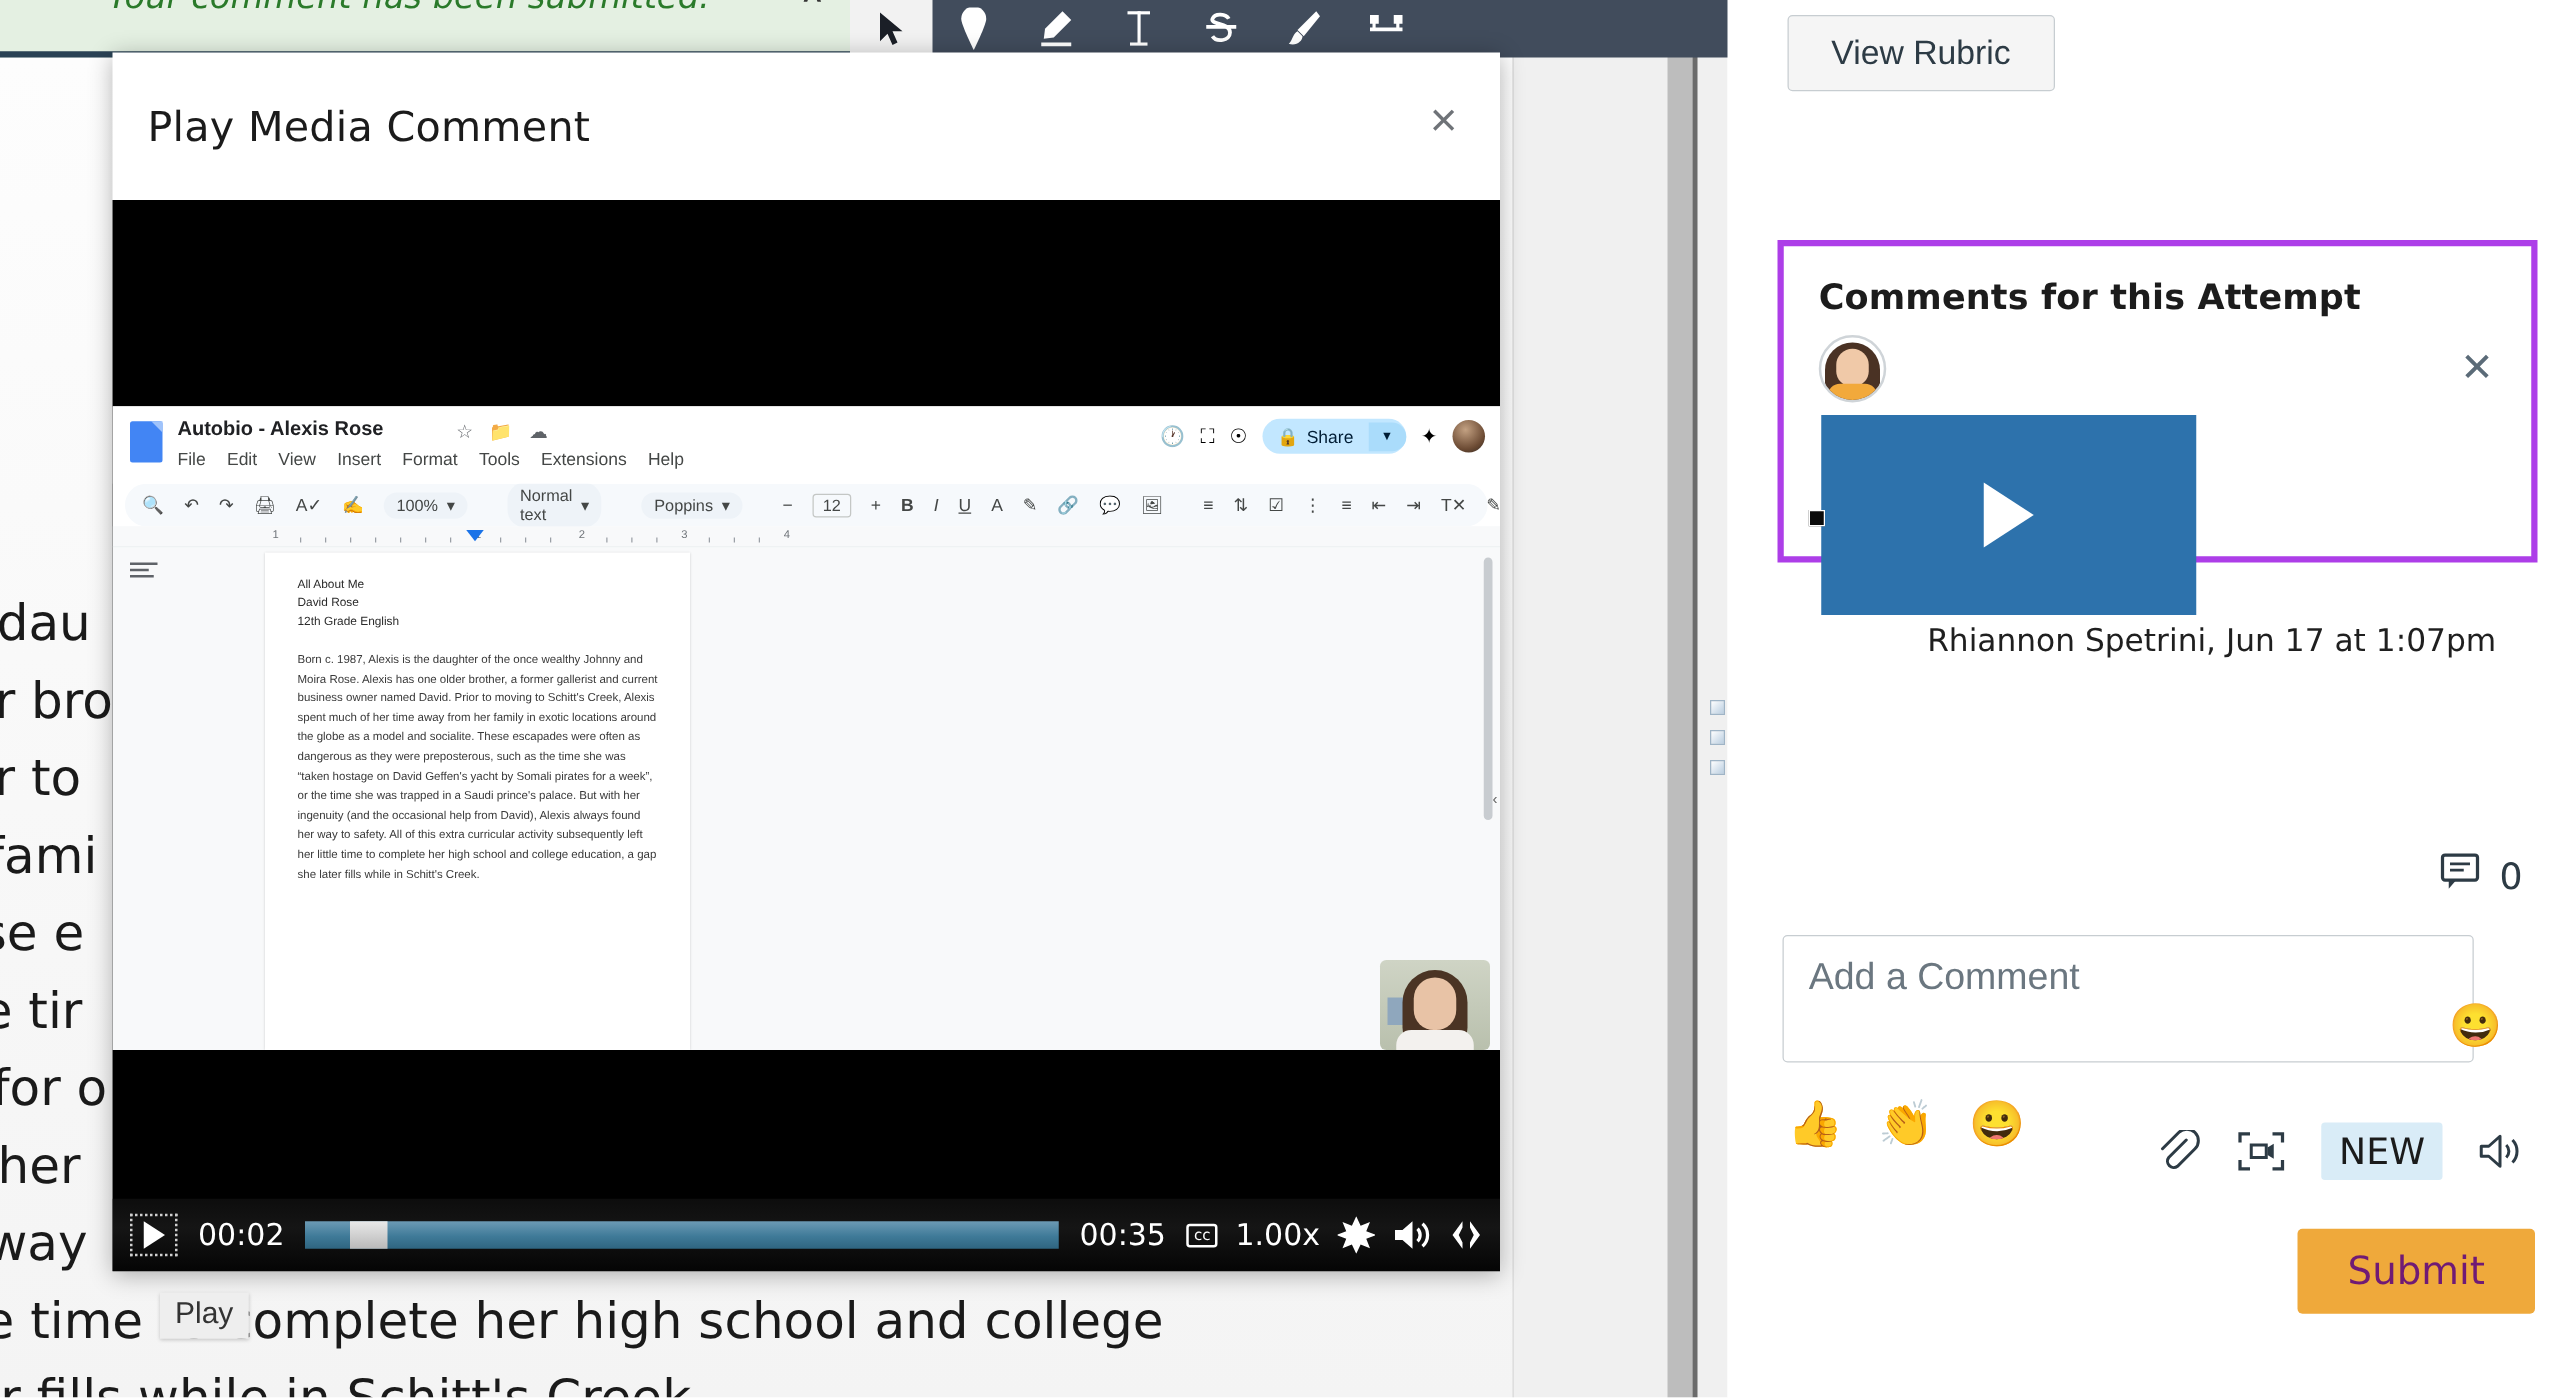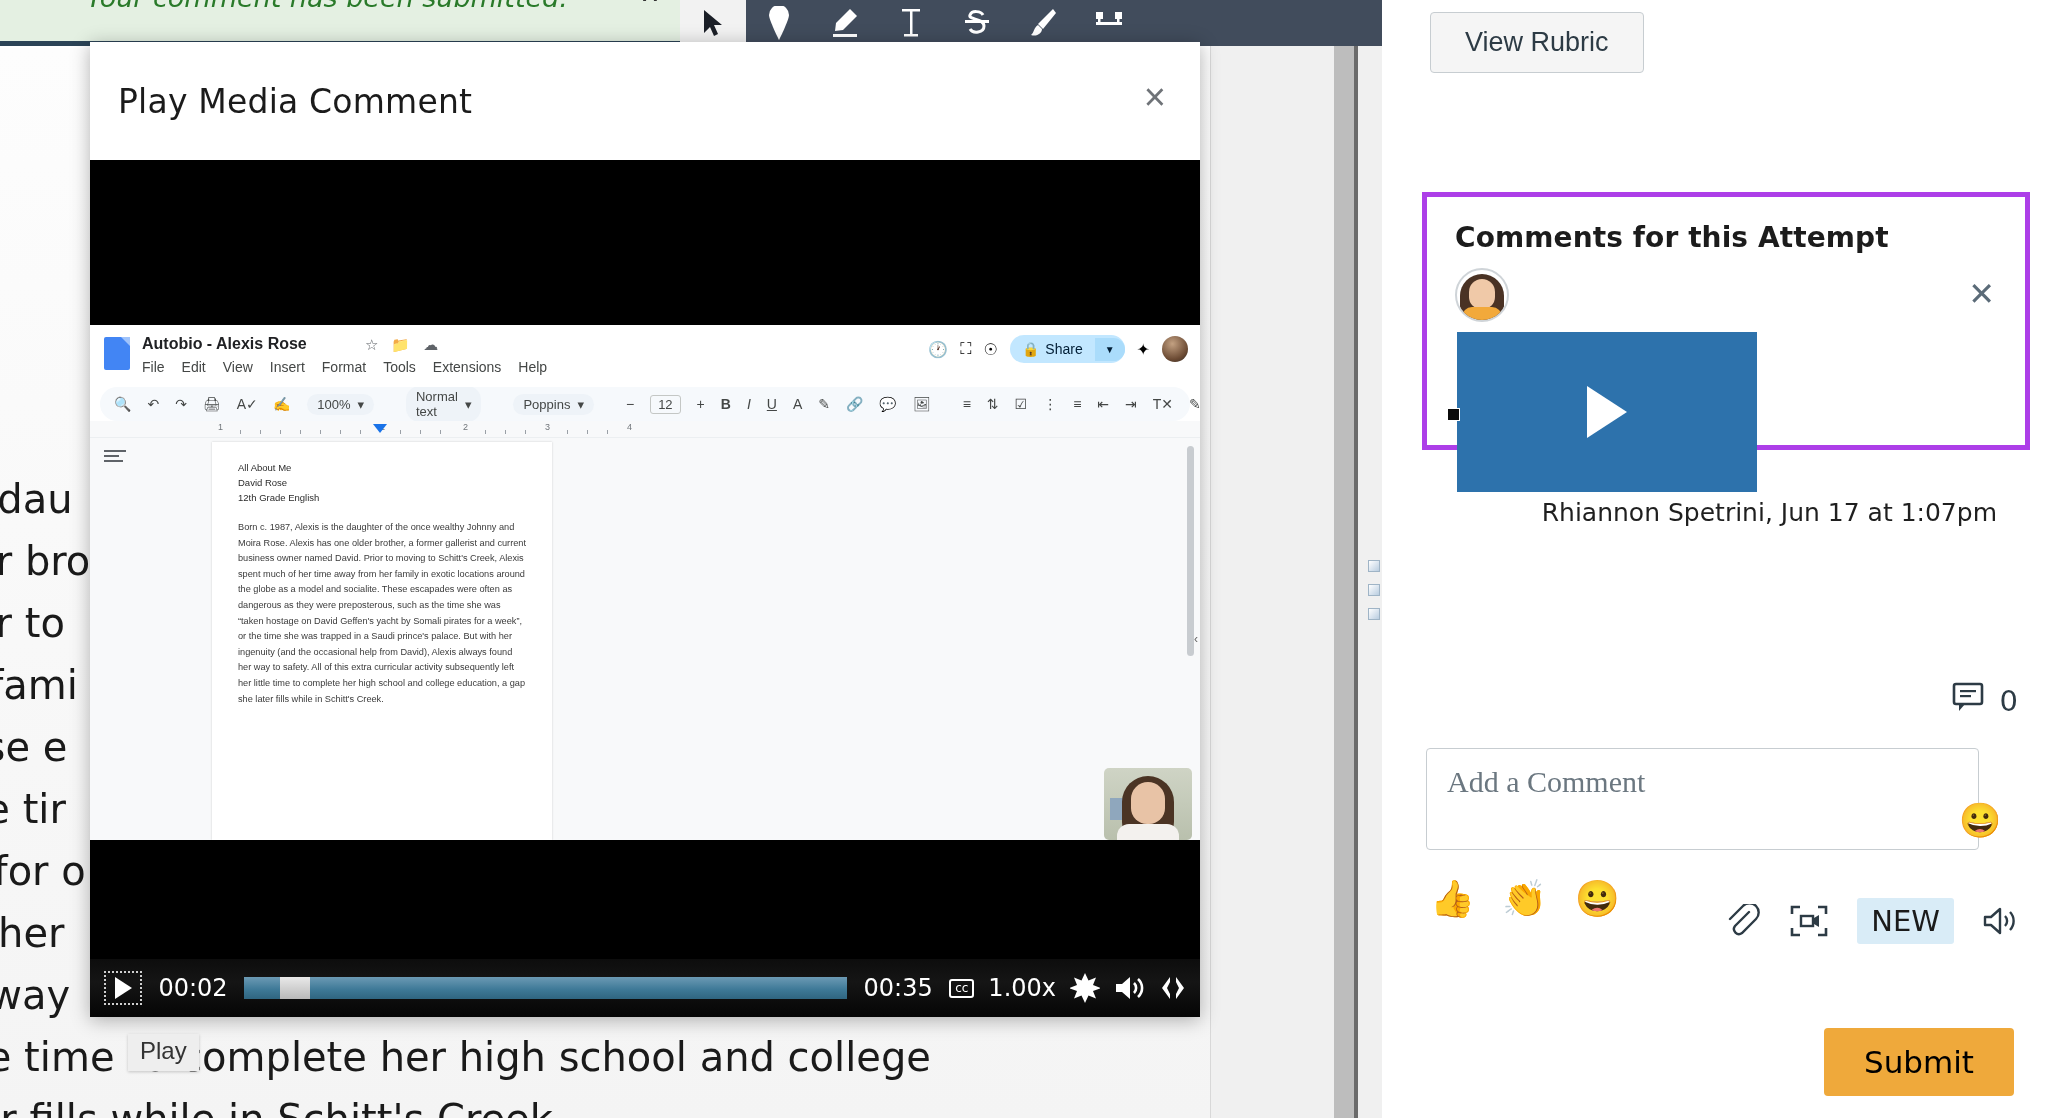--- a/index.html
+++ b/index.html
@@ -335,21 +335,21 @@
     position:absolute; right: 36px; top: 682px;
     display:flex; align-items:center; gap: 14px;
     font-size: 29px; color:#2d3b45; font-family:"DejaVu Sans",sans-serif;
   }
   .comment-input {
     position:absolute; left: 44px; top: 748px;
     width: 553px; height: 102px;
     border: 1px solid #c7cdd1; border-radius: 4px;
     background:#ffffff; padding: 16px 20px;
     font-size: 30px; color:#6b7780;
-    font-family:Liberation Serif, serif;
+    font-family:Liberation Sans, sans-serif;
     resize: none; outline:none;
   }
   .comment-input::placeholder { color:#6b7780; }
   .emoji-in {
     position:absolute; right: 52px; top: 800px; font-size: 34px; cursor:pointer;
   }
   .quick-emojis {
     position:absolute; left: 48px; top: 878px;
     display:flex; gap: 28px; font-size: 36px;
   }
@@ -358,25 +358,24 @@
     position:absolute; right: 34px; top: 898px;
     display:flex; align-items:center; gap: 28px;
   }
   .action-icons .ai { cursor:pointer; display:flex; align-items:center; }
   .new-badge {
     background:#d9ecf7; color:#1b1b1b; font-size: 29px;
     padding: 6px 14px; border-radius: 3px; cursor:pointer;
     font-family:"DejaVu Sans",sans-serif;
   }
   .submit-btn {
-    position:absolute; right: 40px; top: 983px;
-    background:#efa93b; color:#000000; border:none; border-radius: 4px;
+    position:absolute; right: 26px; top: 983px;
+    background:#efa93b; color:#701a75; border:none; border-radius: 4px;
     font-size: 31px; padding: 16px 40px; cursor:pointer;
     font-family:"DejaVu Sans",sans-serif;
-    margin-top:45px;
   }
 </style>
 </head>
 <body>
 
 <div id="root">
 
   <div class="doc-canvas">
     <div class="doc-text">
       <div>e dau</div>

